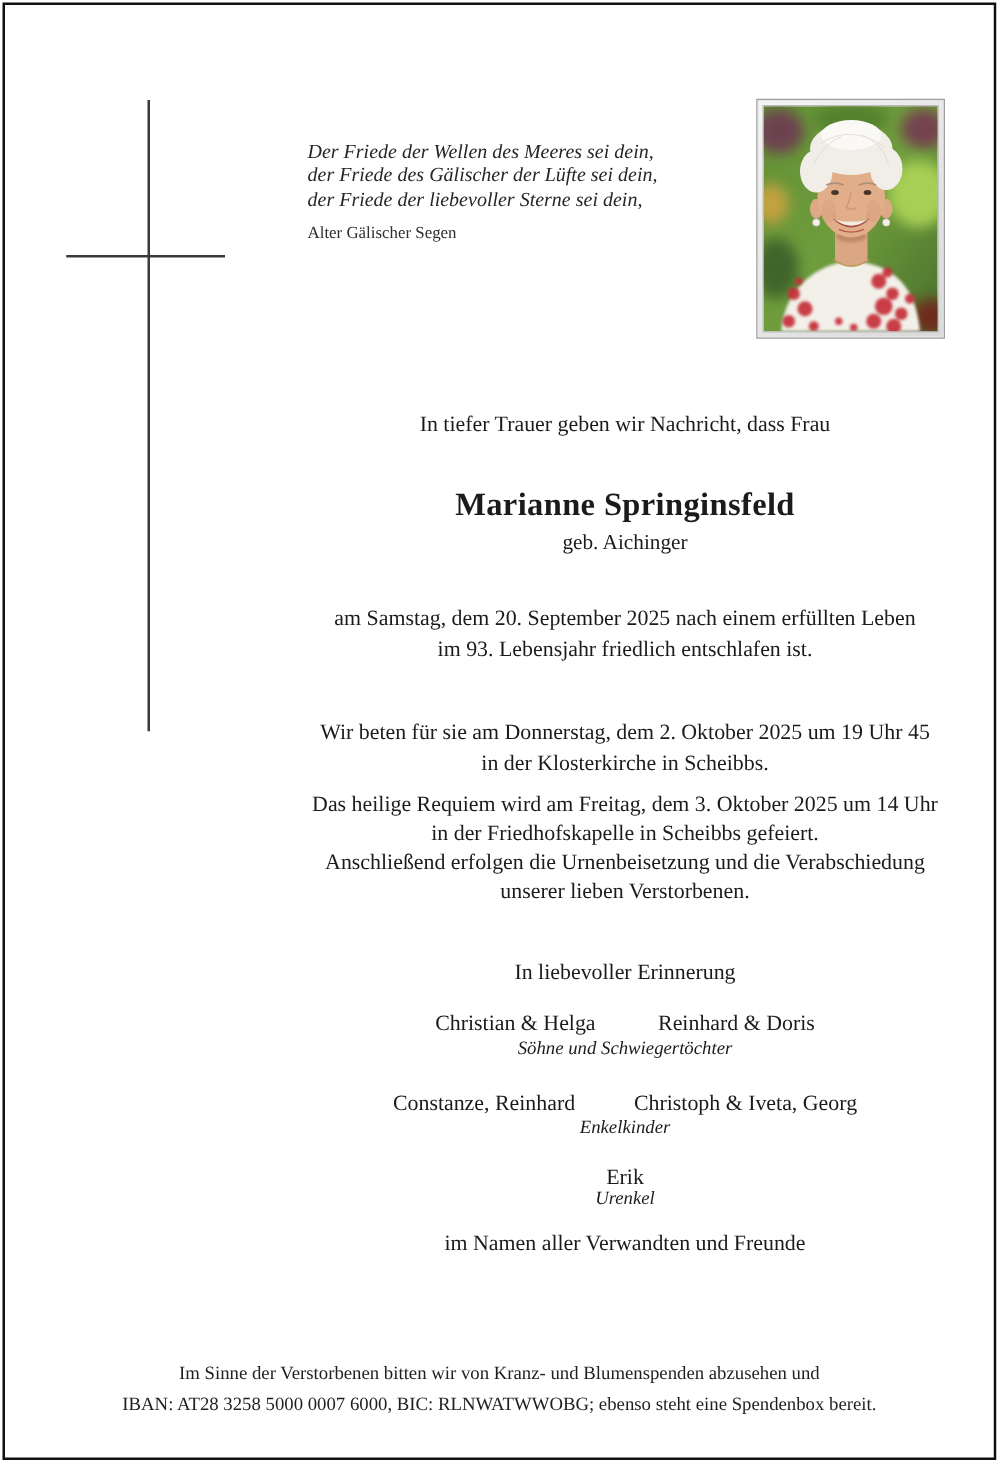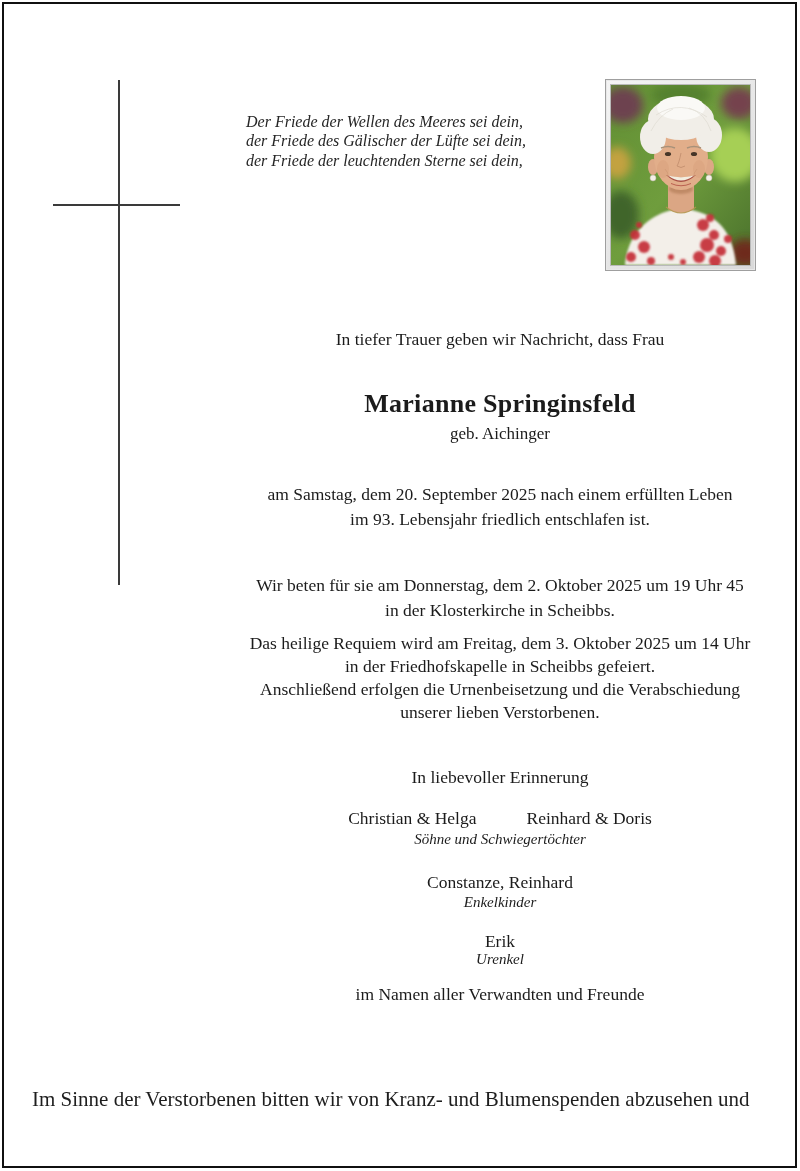--- a/index.html
+++ b/index.html
@@ -62,38 +62,39 @@
   .row          { top: 802px; display: flex; justify-content: center; gap: 50px; }
   .row2         { top: 866px; gap: 47px; }
   .relation     { top: 826px; font-style: italic; font-size: 15px; line-height: 18px; }
   .relation2    { top: 889px; }
   .single       { top: 925px; }
   .relation3    { top: 946px; font-style: italic; font-size: 15px; line-height: 18px; }
   .closing      { top: 978px; }
   
   .donation {
     position: absolute; left: 28px; right: 28px; top: 1083px;
-    font-size: 21px; line-height: 24.5px;
+    text-align: center; font-size: 15px; line-height: 24.5px;
     color: #1e1e1e; white-space: nowrap;
   }
 </style>
 </head>
 <body>
 
 <div class="card">
 
   <div>
     <div class="cross-v"></div>
     <div class="cross-h"></div>
   </div>
 
   <div class="poem">
     <div>Der Friede der Wellen des Meeres sei dein,</div>
     <div>der Friede des Gälischer der Lüfte sei dein,</div>
-    <div>der Friede der leuchtenden Sterne sei dein,</div>
+    <div>der Friede der liebevoller Sterne sei dein,</div>
+    <div class="attribution">Alter Gälischer Segen</div>
   </div>
 
   <div class="photo-frame">
     <svg viewBox="0 0 139 180" preserveAspectRatio="none">
       <defs>
         <filter id="b6" x="-40%" y="-40%" width="180%" height="180%">
             <feGaussianBlur stdDeviation="5"></feGaussianBlur>
           </filter>
         <filter id="b2" x="-40%" y="-40%" width="180%" height="180%">
             <feGaussianBlur stdDeviation="1.1"></feGaussianBlur>
@@ -197,25 +198,27 @@
   <div class="cline memory">In liebevoller Erinnerung</div>
 
   <div class="cline row">
     <span>Christian &amp; Helga</span>
     <span>Reinhard &amp; Doris</span>
   </div>
   <div class="cline relation">Söhne und Schwiegertöchter</div>
 
   <div class="cline row row2">
     <span>Constanze, Reinhard</span>
+    <span>Christoph &amp; Iveta, Georg</span>
   </div>
   <div class="cline relation relation2">Enkelkinder</div>
 
   <div class="cline single">Erik</div>
   <div class="cline relation relation3">Urenkel</div>
 
   <div class="cline closing">im Namen aller Verwandten und Freunde</div>
 
   <div class="donation">
     <div>Im Sinne der Verstorbenen bitten wir von Kranz- und Blumenspenden abzusehen und</div>
+    <div>IBAN: AT28 3258 5000 0007 6000, BIC: RLNWATWWOBG; ebenso steht eine Spendenbox bereit.</div>
   </div>
 
 </div>
 
 </body></html>

